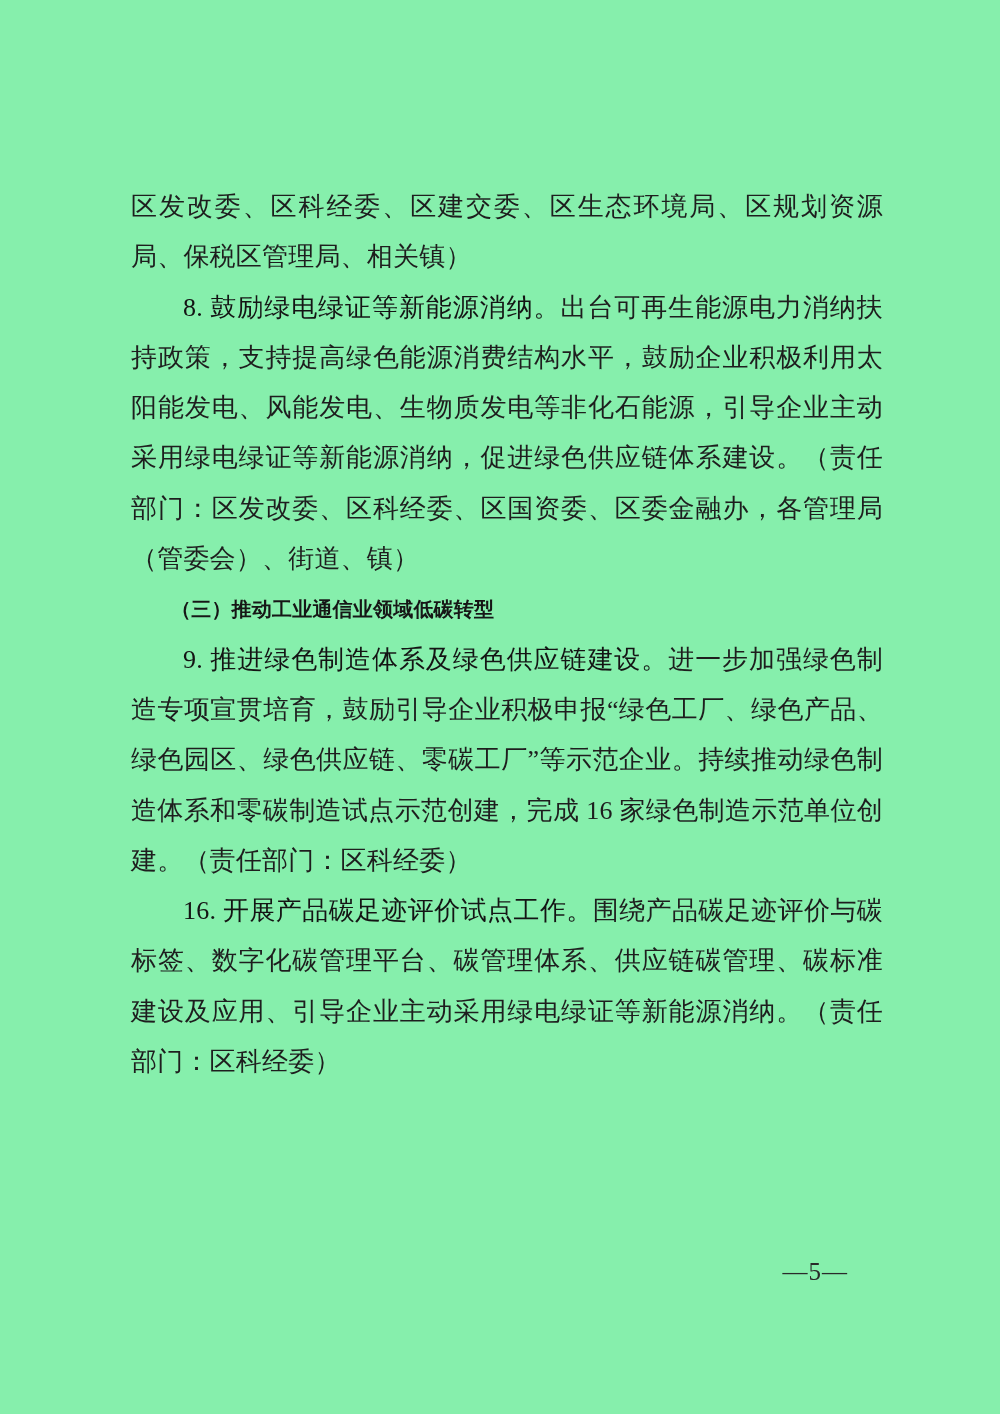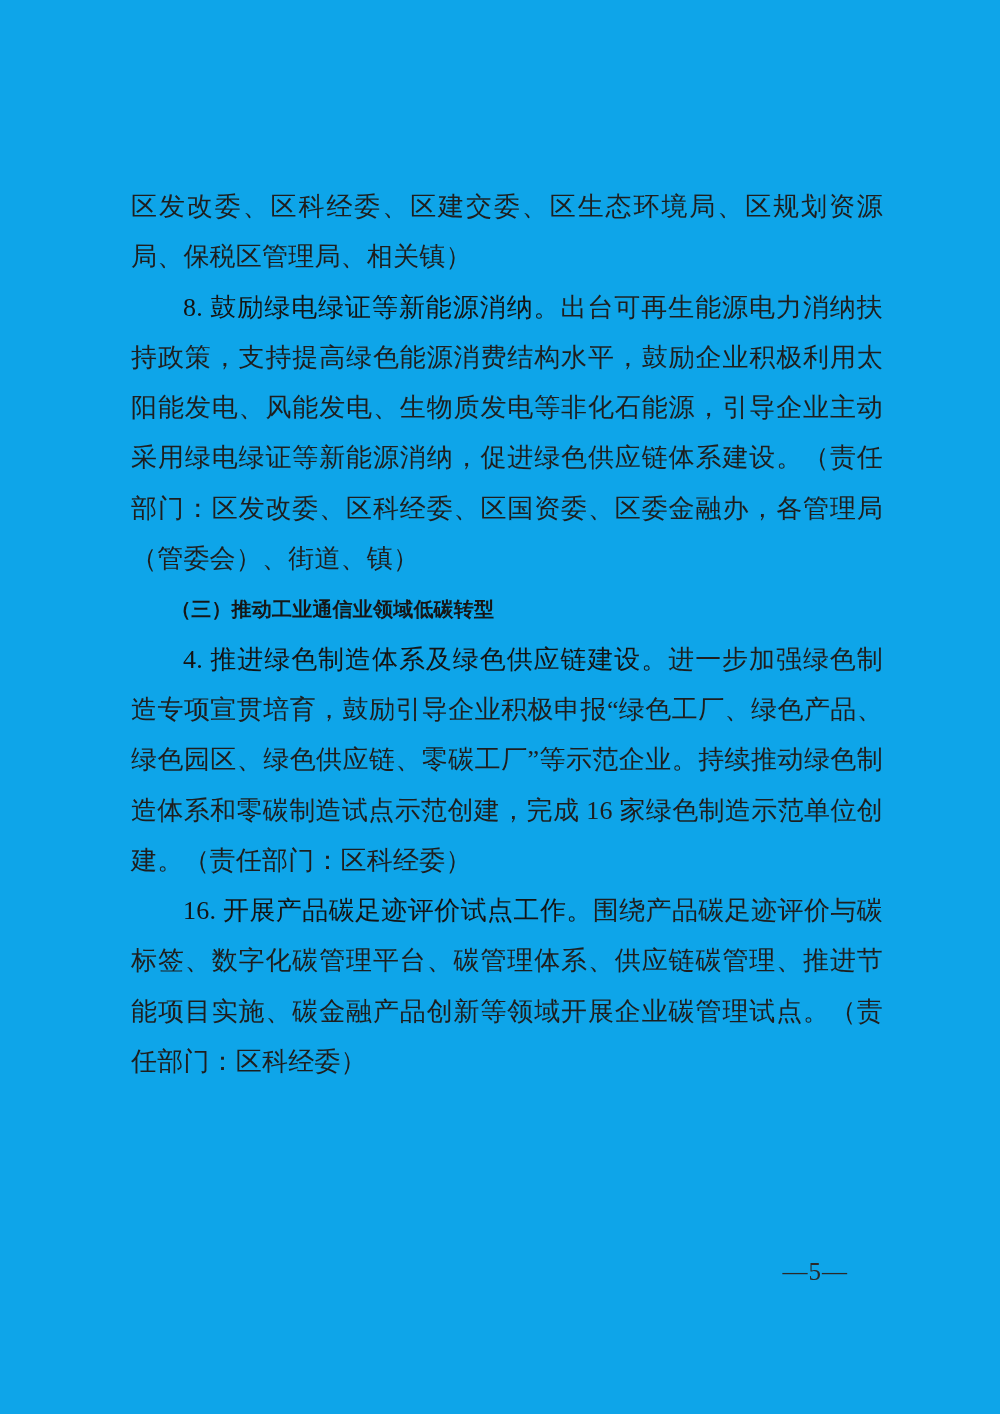--- a/index.html
+++ b/index.html
@@ -11,21 +11,21 @@
     width: 1000px;
     height: 1414px;
     position: relative;
     font-family: "Liberation Serif", "DejaVu Serif", serif;
     color: #1e1e1e;
     overflow: hidden;
   }
   .page {
     position: absolute;
     inset: 0;
-    background: #0ea5e9;
+    background: #86efac;
   }
   .doc {
     position: absolute;
     left: 131px;
     top: 182px;
     width: 752px;
     font-size: 26px;
     line-height: 50.3px;
     text-align: justify;
     text-justify: inter-ideograph;
@@ -71,23 +71,23 @@
 <div class="page">
 
   <main class="doc">
 
     <p class="para cont"><span>区发改委、区科经委、区建交委、区生态环境局、区规划资源局、保税区管理局、相关镇）</span></p>
 
     <p class="para"><span class="lead">8. 鼓励绿电绿证等新能源消纳。</span><span>出台可再生能源电力消纳扶持政策，支持提高绿色能源消费结构水平，鼓励企业积极利用太阳能发电、风能发电、生物质发电等非化石能源，引导企业主动采用绿电绿证等新能源消纳，促进绿色供应链体系建设。（责任部门：区发改委、区科经委、区国资委、区委金融办，各管理局（管委会）、街道、镇）</span></p>
 
     <h2 class="heading"><span>（三）推动工业通信业领域低碳转型</span></h2>
 
-    <p class="para"><span class="lead">4. 推进绿色制造体系及绿色供应链建设。</span><span>进一步加强绿色制造专项宣贯培育，鼓励引导企业积极申报“绿色工厂、绿色产品、绿色园区、绿色供应链、零碳工厂”等示范企业。持续推动绿色制造体系和零碳制造试点示范创建，完成 16 家绿色制造示范单位创建。（责任部门：区科经委）</span></p>
+    <p class="para"><span class="lead">9. 推进绿色制造体系及绿色供应链建设。</span><span>进一步加强绿色制造专项宣贯培育，鼓励引导企业积极申报“绿色工厂、绿色产品、绿色园区、绿色供应链、零碳工厂”等示范企业。持续推动绿色制造体系和零碳制造试点示范创建，完成 16 家绿色制造示范单位创建。（责任部门：区科经委）</span></p>
 
-    <p class="para"><span class="lead">16. 开展产品碳足迹评价试点工作。</span><span>围绕产品碳足迹评价与碳标签、数字化碳管理平台、碳管理体系、供应链碳管理、推进节能项目实施、碳金融产品创新等领域开展企业碳管理试点。（责任部门：区科经委）</span></p>
+    <p class="para"><span class="lead">16. 开展产品碳足迹评价试点工作。</span><span>围绕产品碳足迹评价与碳标签、数字化碳管理平台、碳管理体系、供应链碳管理、碳标准建设及应用、引导企业主动采用绿电绿证等新能源消纳。（责任部门：区科经委）</span></p>
 
 
   </main>
 
   <footer class="page-footer">
     <span class="page-number">—5—</span>
   </footer>
 
 </div>
 

